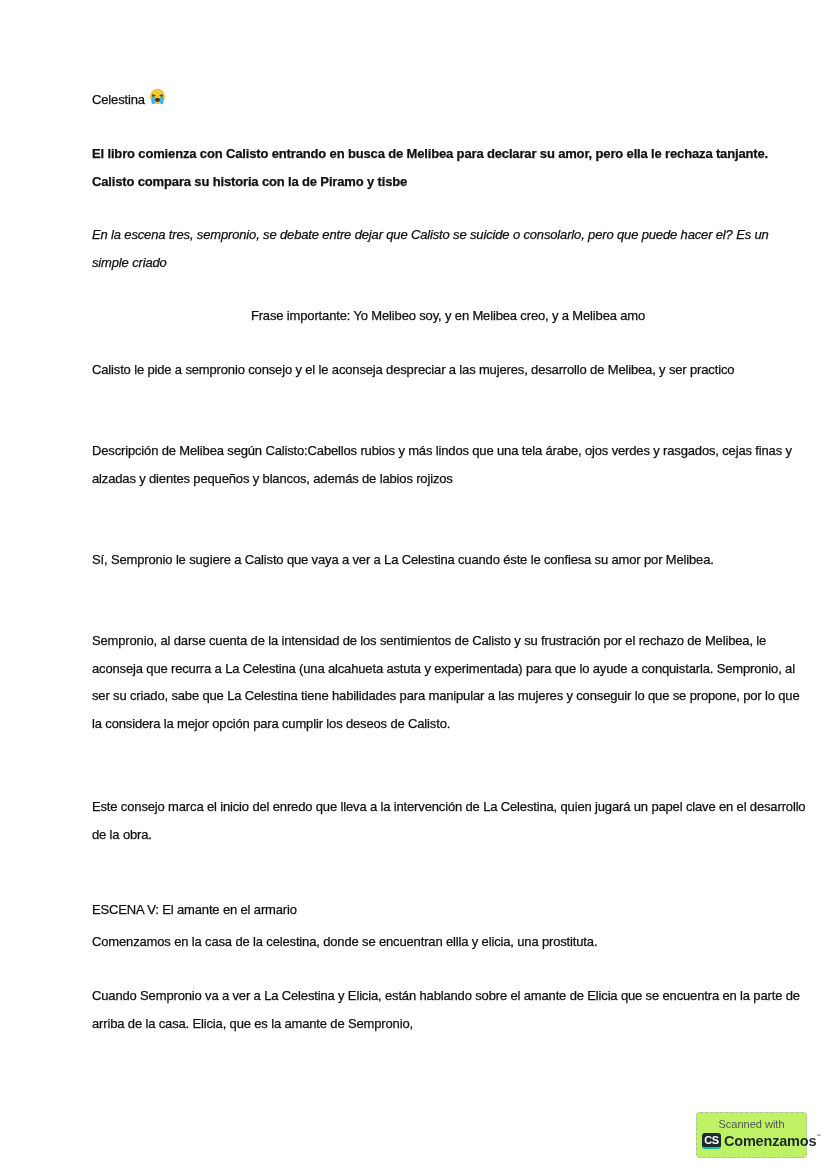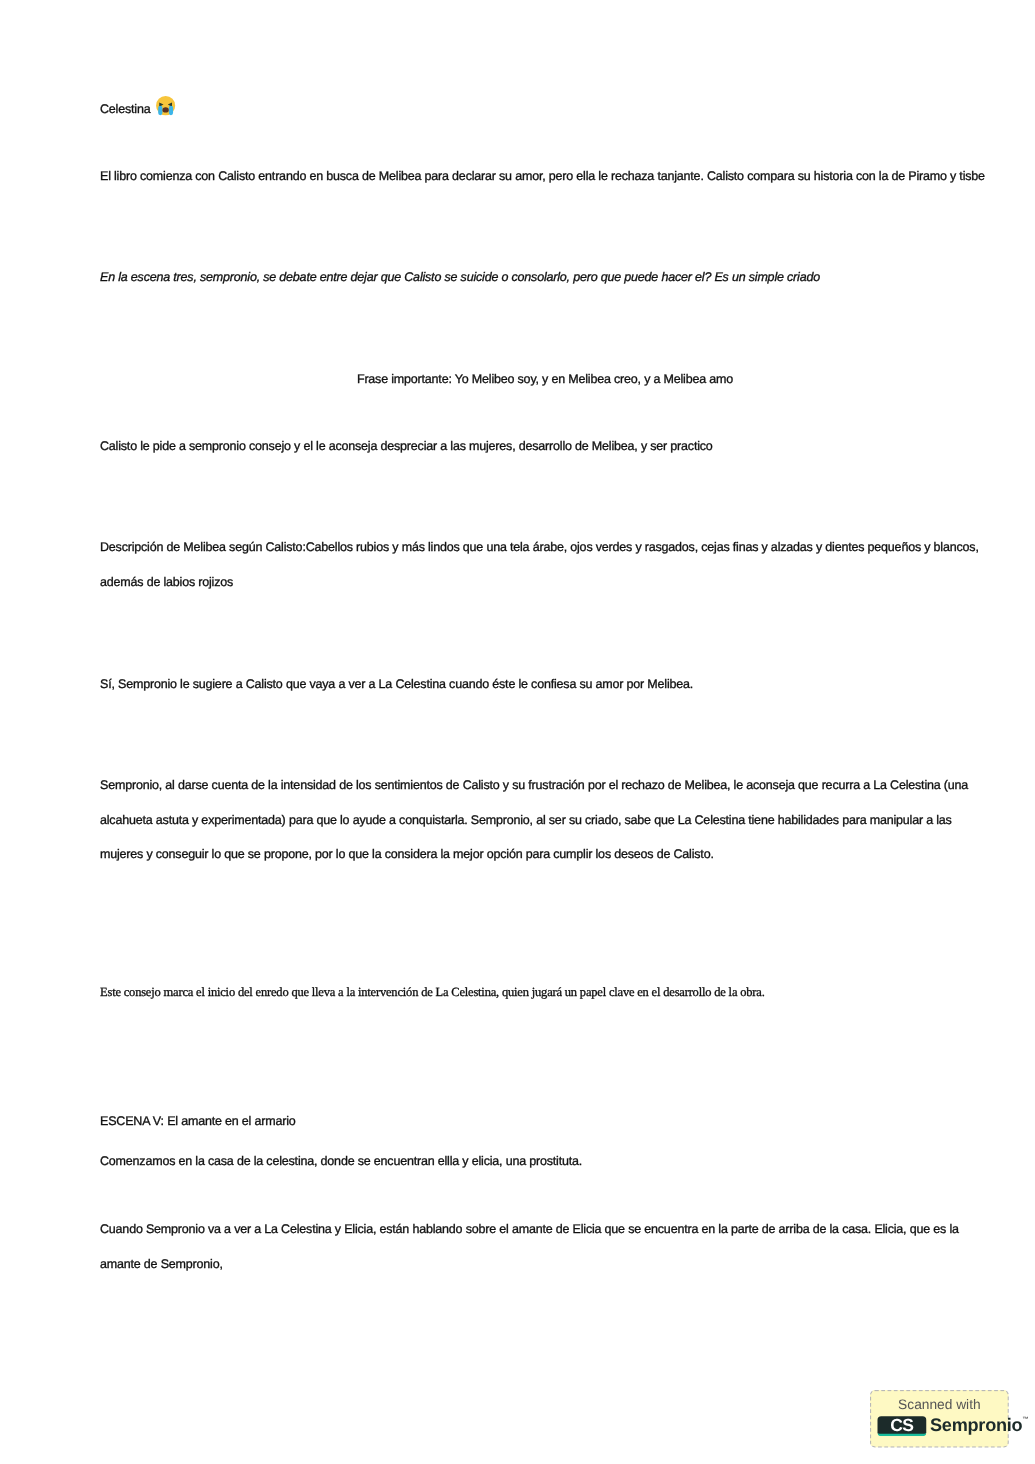--- a/index.html
+++ b/index.html
@@ -15,23 +15,23 @@
       font-family: "Liberation Sans", sans-serif;
       color: #111111;
     }
     .page {
       position: absolute;
       left: 76px;
       top: 0;
       width: 720px;
     }
     .para {
-      font-size: 10px;
+      font-size: 13px;
       line-height: 27.5px;
-      margin: 4px;
+      margin: 16px;
       position: absolute;
       left: 0;
       width: 712px;
       letter-spacing: -0.15px;
       -webkit-text-stroke: 0.25px #111;
     }
     .title-wrap {
       display: inline-flex;
       align-items: center;
     }
@@ -45,48 +45,48 @@
     }
     .badge {
       position: absolute;
       left: 696px;
       top: 1112px;
       width: 111px;
       height: 46px;
       border: 1px dashed #b8b8b8;
       border-radius: 4px;
       box-sizing: border-box;
-      background: #fef9c3;
+      background: #bef264;
       font-family: "Liberation Sans", sans-serif;
     }
     .badge-top {
       position: absolute;
       top: 5px;
       left: 0;
       right: 0;
       text-align: center;
       font-size: 11px;
       color: #555;
     }
     .badge-bottom {
       position: absolute;
       top: 20px;
       left: 5px;
       display: flex;
       align-items: center;
     }
     .cs-logo {
-      width: 39px;
+      width: 19px;
       height: 16px;
       background: #1c2b2a;
       border-radius: 3px;
       border-bottom: 2px solid #19bc9c;
       box-sizing: border-box;
       color: #fff;
-      font-size: 14px;
+      font-size: 11px;
       font-weight: bold;
       display: flex;
       align-items: center;
       justify-content: center;
       letter-spacing: -0.5px;
     }
     .cs-name {
       margin-left: 3px;
       font-size: 14.5px;
       font-weight: bold;
@@ -110,32 +110,32 @@
         <circle cx="10" cy="10" r="9" fill="#f7c53b"></circle>
         <path d="M4 7 L8 9 L4 11 Z" fill="#2b3a2d"></path>
         <path d="M16 7 L12 9 L16 11 Z" fill="#2b3a2d"></path>
         <rect x="3" y="10" width="4" height="9" rx="2" fill="#3cb5e8"></rect>
         <rect x="13" y="10" width="4" height="9" rx="2" fill="#3cb5e8"></rect>
         <ellipse cx="10" cy="14" rx="3" ry="2.5" fill="#5a2f1f"></ellipse>
       </svg>
     </span>
   </p>
 
-  <p class="para" style="top:124px;">El libro comienza con Calisto entrando en busca de Melibea para declarar su amor, pero ella le rechaza tanjante. Calisto compara su historia con la de Piramo y tisbe</p>
+  <p class="para" style="top:124px;font-weight:bold;">El libro comienza con Calisto entrando en busca de Melibea para declarar su amor, pero ella le rechaza tanjante. Calisto compara su historia con la de Piramo y tisbe</p>
   <p class="para" style="top:205px;font-style:italic;">En la escena tres, sempronio, se debate entre dejar que Calisto se suicide o consolarlo, pero que puede hacer el? Es un simple criado</p>
   <p class="para" style="top:286px;text-align:center;">Frase importante: Yo Melibeo soy, y en Melibea creo, y a Melibea amo</p>
   <p class="para" style="top:340px;">Calisto le pide a sempronio consejo y el le aconseja despreciar a las mujeres, desarrollo de Melibea, y ser practico</p>
   <p class="para" style="top:421px;">Descripción de Melibea según Calisto:Cabellos rubios y más lindos que una tela árabe, ojos verdes y rasgados, cejas finas y alzadas y dientes pequeños y blancos, además de labios rojizos</p>
   <p class="para" style="top:530px;">Sí, Sempronio le sugiere a Calisto que vaya a ver a La Celestina cuando éste le confiesa su amor por Melibea.</p>
   <p class="para" style="top:611px;">Sempronio, al darse cuenta de la intensidad de los sentimientos de Calisto y su frustración por el rechazo de Melibea, le aconseja que recurra a La Celestina (una alcahueta astuta y experimentada) para que lo ayude a conquistarla. Sempronio, al ser su criado, sabe que La Celestina tiene habilidades para manipular a las mujeres y conseguir lo que se propone, por lo que la considera la mejor opción para cumplir los deseos de Calisto.</p>
-  <p class="para" style="top:777px; width:716px;font-family:Liberation Serif, serif;">Este consejo marca el inicio del enredo que lleva a la intervención de La Celestina, quien jugará un papel clave en el desarrollo de la obra.</p>
+  <p class="para" style="top:777px; width:716px;">Este consejo marca el inicio del enredo que lleva a la intervención de La Celestina, quien jugará un papel clave en el desarrollo de la obra.</p>
   <p class="para" style="top:880px;">ESCENA V: El amante en el armario</p>
   <p class="para" style="top:912px;">Comenzamos en la casa de la celestina, donde se encuentran ellla y elicia, una prostituta.</p>
   <p class="para" style="top:966px;">Cuando Sempronio va a ver a La Celestina y Elicia, están hablando sobre el amante de Elicia que se encuentra en la parte de arriba de la casa. Elicia, que es la amante de Sempronio,</p>
 </div>
 
 <div class="badge">
   <div class="badge-top">Scanned with</div>
   <div class="badge-bottom">
     <div class="cs-logo">CS</div>
-    <span class="cs-name"><span>Sempronio</span><span class="tm">™</span></span>
+    <span class="cs-name"><span>Comenzamos</span><span class="tm">™</span></span>
   </div>
 </div>
 
 </body></html>

